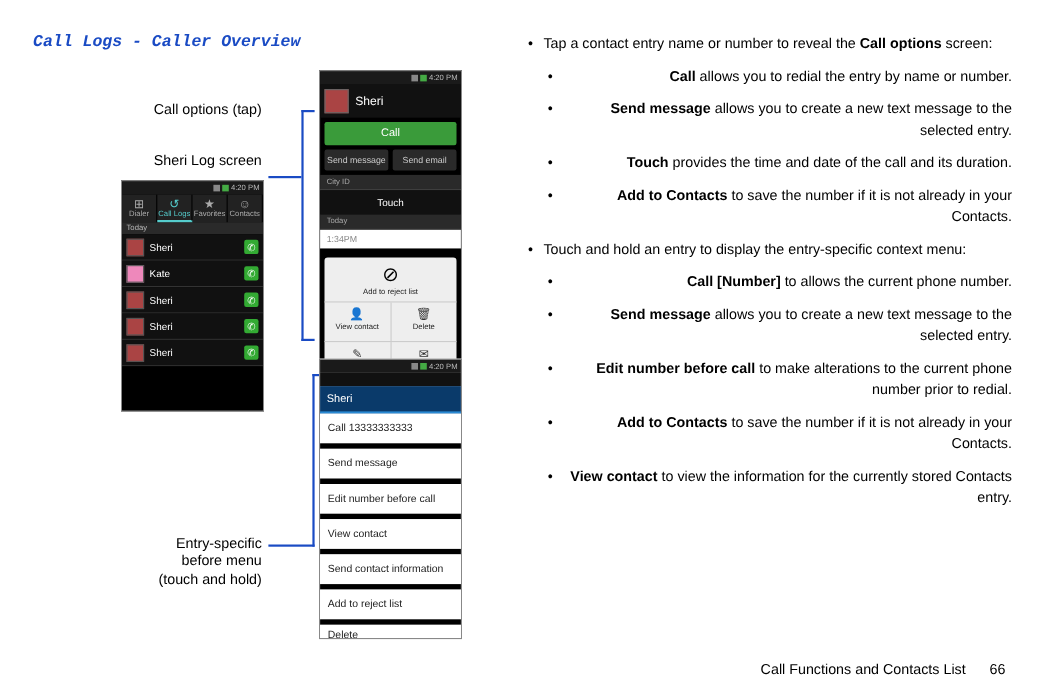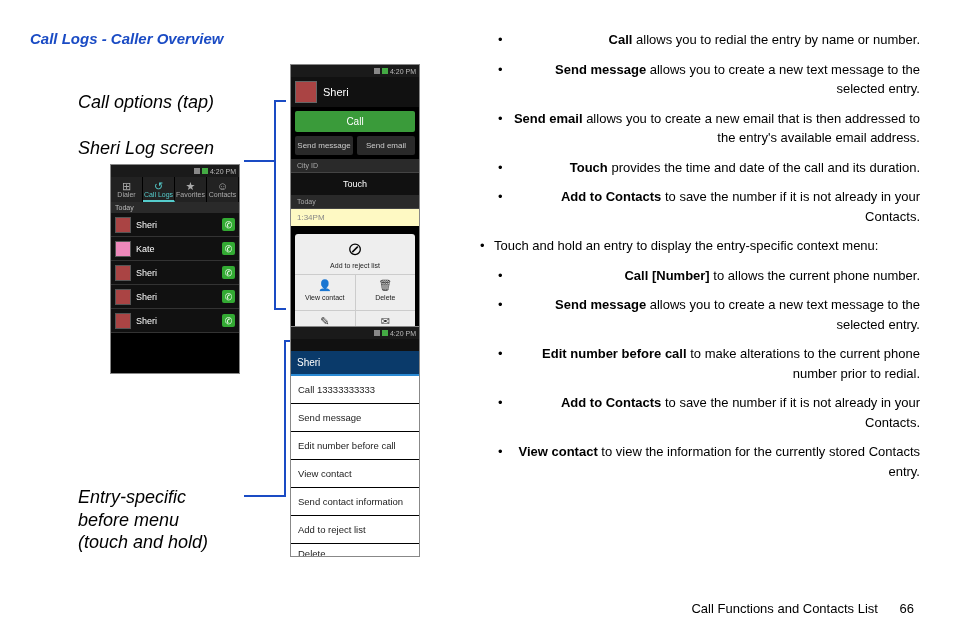--- a/index.html
+++ b/index.html
@@ -1,21 +1,21 @@
 <!DOCTYPE html>
 <html><head>
 <meta charset="utf-8">
 <style>
   * { box-sizing: border-box; margin: 0; padding: 0; }
   body { font-family: Arial, Helvetica, sans-serif; width: 954px; height: 636px; background: #fff; position: relative; }
   .page { display: flex; padding: 30px 30px 10px 30px; gap: 30px; }
   .left-col { width: 420px; position: relative; }
   .right-col { width: 440px; font-size: 13px; line-height: 1.5; }
-  .section-title { color: #1a4bc4; font-style: italic; font-weight: bold; font-size: 15px; margin-bottom: 18px; }
-  .label { font-size: 18px; text-align: left; position: absolute; font-style: italic; }
+  .section-title { color: #1a4bc4; font-style: italic; font-weight: bold; font-size: 15px; margin-bottom: 18px; font-family: Liberation Mono, monospace; }
+  .label { font-size: 13px; text-align: right; position: absolute; }
   .phone { position: absolute; width: 130px; border: 1px solid #888; background: #000; }
   .status-bar { height: 12px; background: #1a1a1a; color: #bbb; font-size: 7px; text-align: right; padding: 1px 3px; display:flex; justify-content:flex-end; align-items:center; gap:2px;}
   .status-bar .sig { width:6px; height:6px; background:#888; }
   .status-bar .bat { width:6px; height:6px; background:#4a4; }
   .tab-bar { display: flex; background: #222; }
   .tab { flex: 1; text-align: center; font-size: 7px; color: #aaa; padding: 4px 0 2px 0; border-right: 1px solid #000;}
   .tab.active { color: #5cc; border-bottom: 2px solid #5cc; }
   .tab-icon { font-size: 11px; display: block; line-height: 10px;}
   .day-hdr { background: #2a2a2a; color: #bbb; font-size: 7px; padding: 2px 4px; }
   .log-row { display: flex; align-items: center; background: #111; border-bottom: 1px solid #333; padding: 3px 4px; height: 24px;}
@@ -37,21 +37,21 @@
   .popup { background:#eee; margin:0 4px; border-radius:3px; padding:4px 0 0 0;}
   .pop-center{ text-align:center; }
   .reject-ic { font-size:18px; display:block;}
   .pop-lbl { font-size:7px; color:#222; padding:2px 0 5px 0;}
   .pop-row { display:flex; border-top:1px solid #ccc;}
   .pop-cell { flex:1; text-align:center; padding:4px 0; border-right:1px solid #ccc;}
   .pop-cell:last-child{border-right:none;}
   .pop-ic { font-size:11px; display:block; color:#333;}
   
   .ctx-header { background:#0a3a6a; color:#fff; font-size:10px; padding:6px; border-bottom:2px solid #2a8ad4;}
-  .ctx-item { background:#fff; color:#222; font-size:9.5px; padding:8px 7px; border-bottom:1px solid #000000;}
+  .ctx-item { background:#fff; color:#222; font-size:9.5px; padding:8px 7px; border-bottom:5px solid #000000;}
   .connector { position:absolute; background:#1a4bc4; }
   .bullet-l1 { margin: 0 0 10px 0; padding-left: 14px; position:relative;}
   .bullet-l1::before { content:"•"; position:absolute; left:0; }
   .bullet-l2 { margin: 0 0 10px 18px; padding-left: 14px; position:relative;text-align:right;}
   .bullet-l2::before { content:"•"; position:absolute; left:0; }
   .footer { position:absolute; bottom:20px; right:40px; font-size:13px; }
   .pgnum { margin-left: 18px; }
   b { font-weight:bold; }
 </style>
 </head>
@@ -129,21 +129,21 @@
         <div class="co-name">Sheri</div>
       </div>
       <div class="call-btn">Call</div>
       <div class="btn-row">
         <div class="dark-btn">Send message</div>
         <div class="dark-btn">Send email</div>
       </div>
       <div class="info-row">City ID</div>
       <div class="info-val">Touch</div>
       <div class="info-row">Today</div>
-      <div style="background:#fef9c3; color:#888; font-size:8px; padding:4px 6px;">1:34PM</div>
+      <div style="background:#ffffff; color:#888; font-size:8px; padding:4px 6px;">1:34PM</div>
       <div class="popup-bg">
        <div class="popup">
         <div class="pop-center">
           <span class="reject-ic">⊘</span>
           <div class="pop-lbl">Add to reject list</div>
         </div>
         <div class="pop-row">
           <div class="pop-cell">
                 <span class="pop-ic">👤</span>
                 <div class="pop-lbl">View contact</div>
@@ -180,23 +180,23 @@
       <div class="ctx-item">Edit number before call</div>
       <div class="ctx-item">View contact</div>
       <div class="ctx-item">Send contact information</div>
       <div class="ctx-item">Add to reject list</div>
       <div class="ctx-item" style="border-bottom:none; height:10px; overflow:hidden; padding-top:4px;">Delete</div>
     </div>
 
   </div>
 
   <div class="right-col">
+    <div class="bullet-l1"><span>Tap a contact entry name or number to reveal the </span><b>Call options</b><span> screen:</span></div>
     <div class="bullet-l2"><b>Call</b><span> allows you to redial the entry by name or number.</span></div>
     <div class="bullet-l2"><b>Send message</b><span> allows you to create a new text message to the selected entry.</span></div>
-    <div class="bullet-l2"><b>Send email</b><span> allows you to create a new email that is then addressed to the entry's available email address.</span></div>
     <div class="bullet-l2"><b>Touch</b><span> provides the time and date of the call and its duration.</span></div>
     <div class="bullet-l2"><b>Add to Contacts</b><span> to save the number if it is not already in your Contacts.</span></div>
     <div class="bullet-l1"><span>Touch and hold an entry to display the entry-specific context menu:</span></div>
     <div class="bullet-l2"><b>Call [Number]</b><span> to allows the current phone number.</span></div>
     <div class="bullet-l2"><b>Send message</b><span> allows you to create a new text message to the selected entry.</span></div>
     <div class="bullet-l2"><b>Edit number before call</b><span> to make alterations to the current phone number prior to redial.</span></div>
     <div class="bullet-l2"><b>Add to Contacts</b><span> to save the number if it is not already in your Contacts.</span></div>
     <div class="bullet-l2"><b>View contact</b><span> to view the information for the currently stored Contacts entry.</span></div>
   </div>
 </div>

